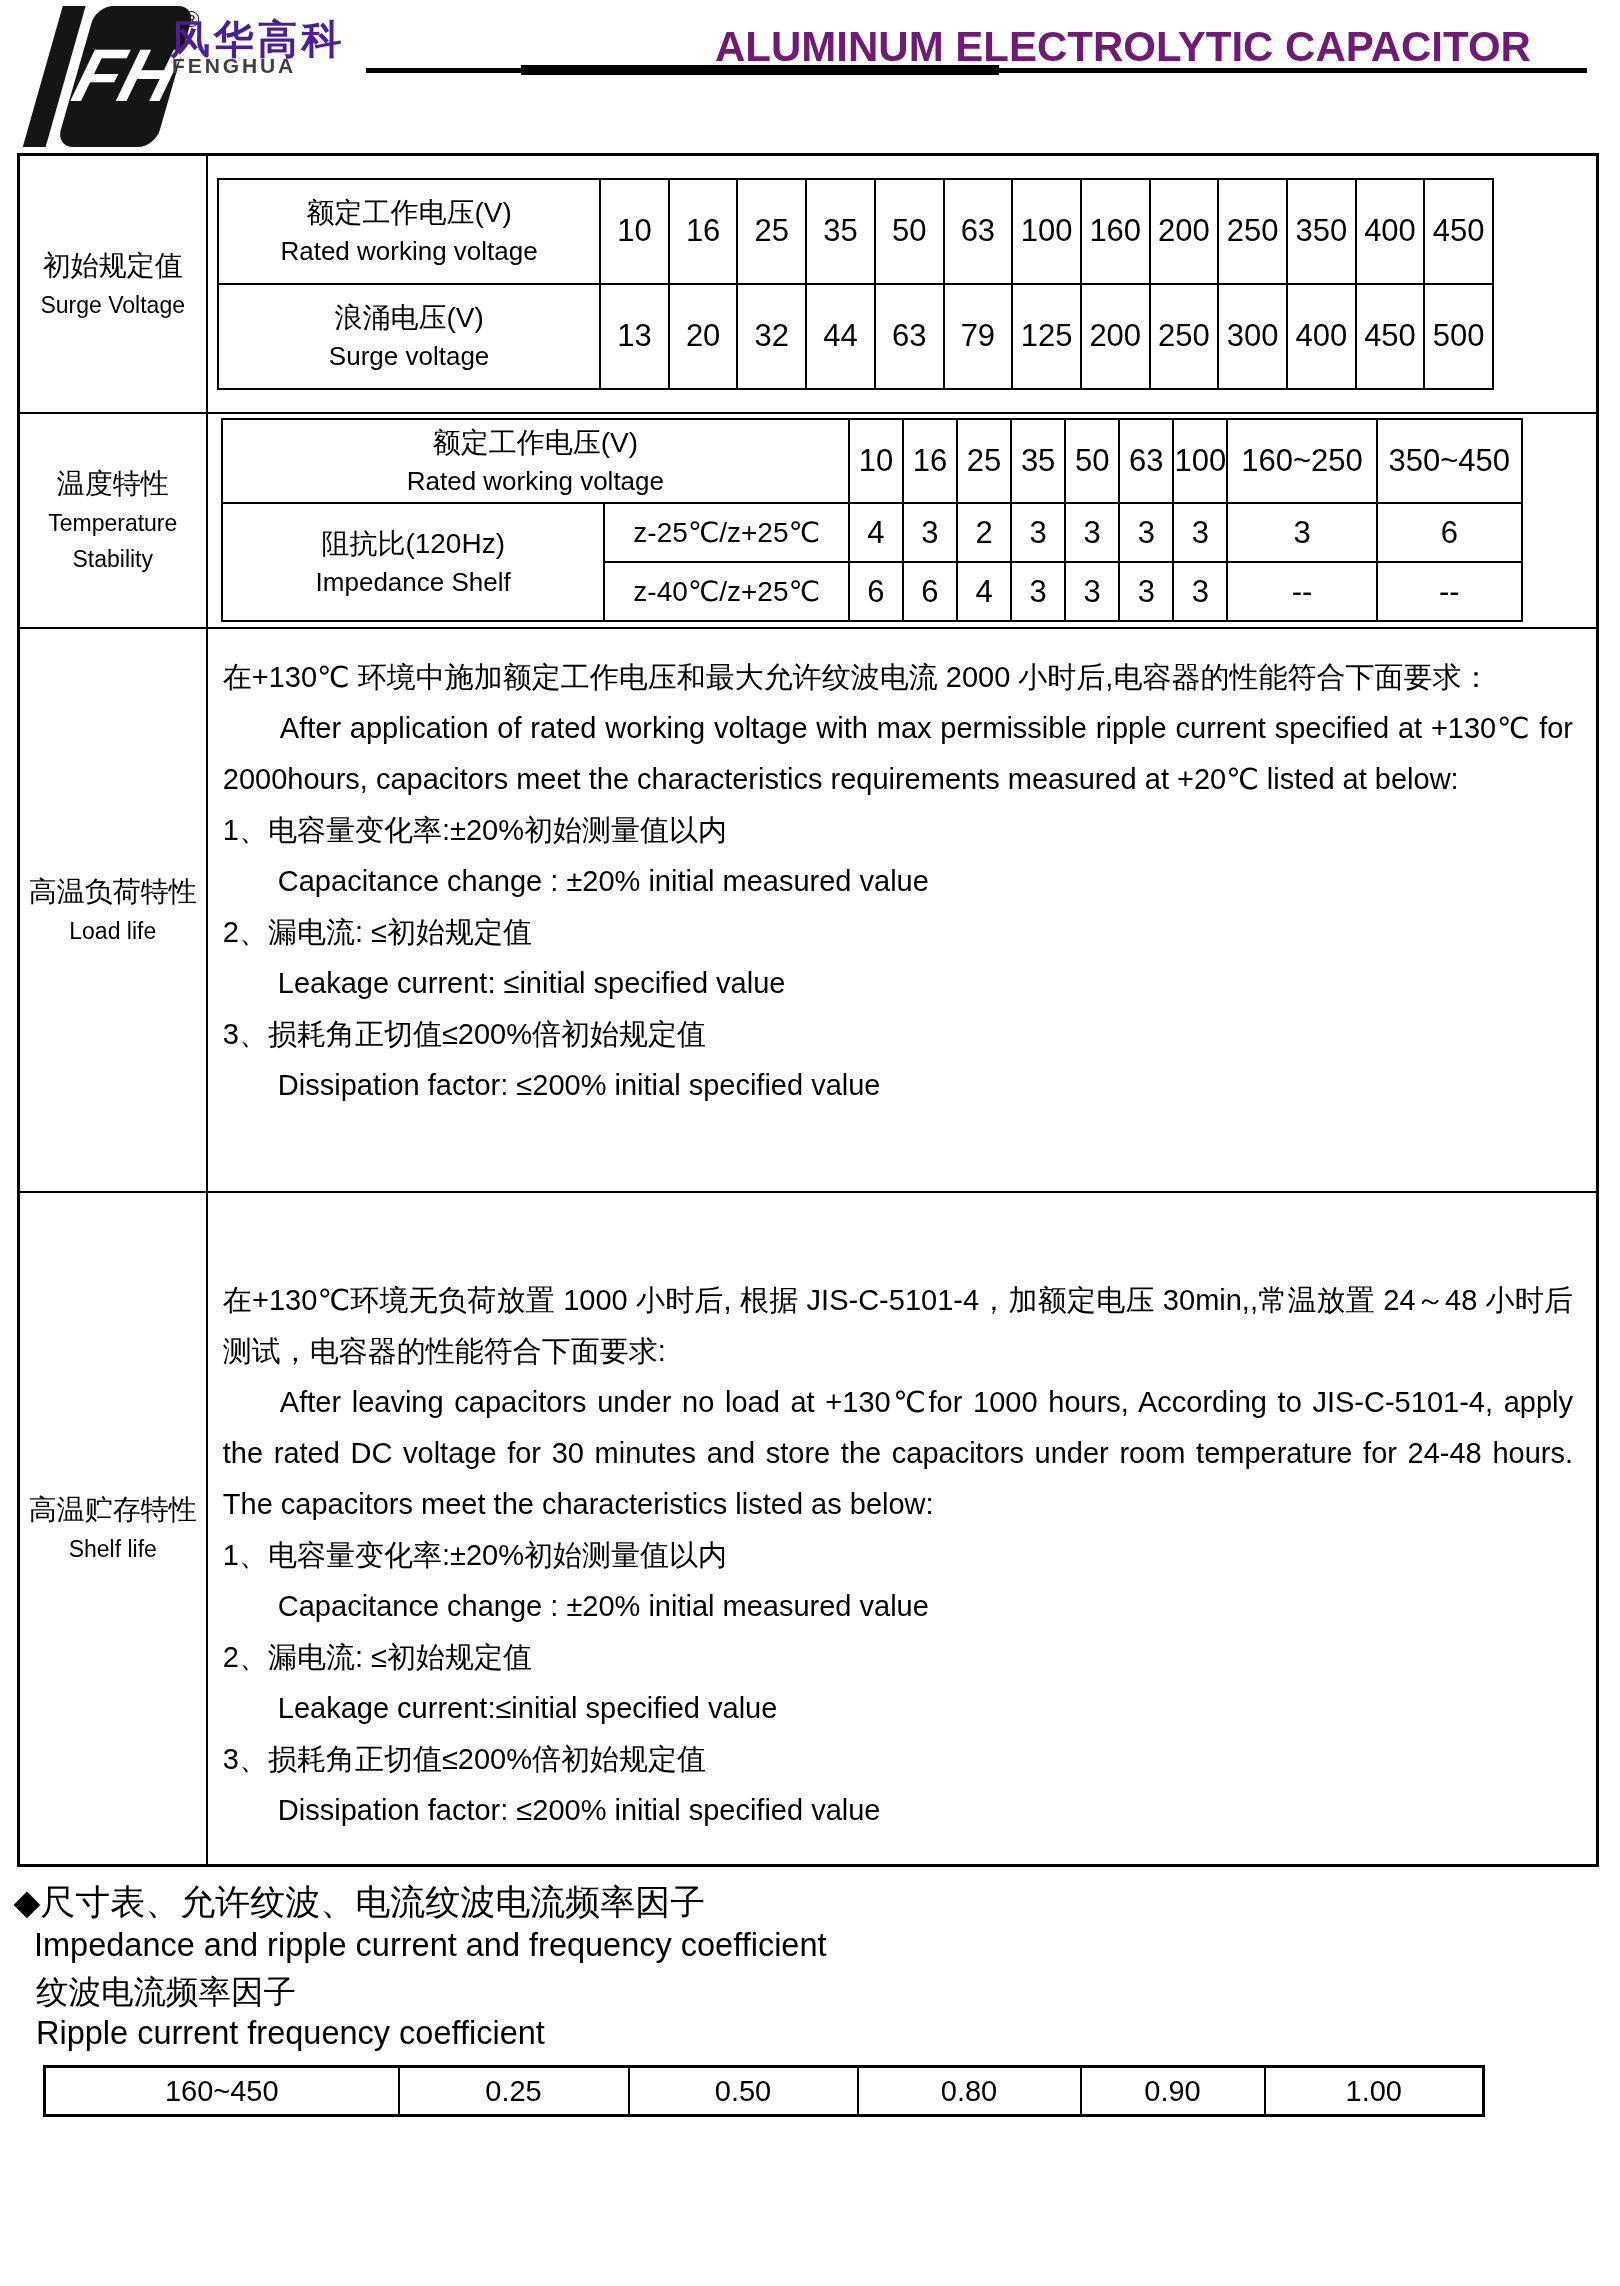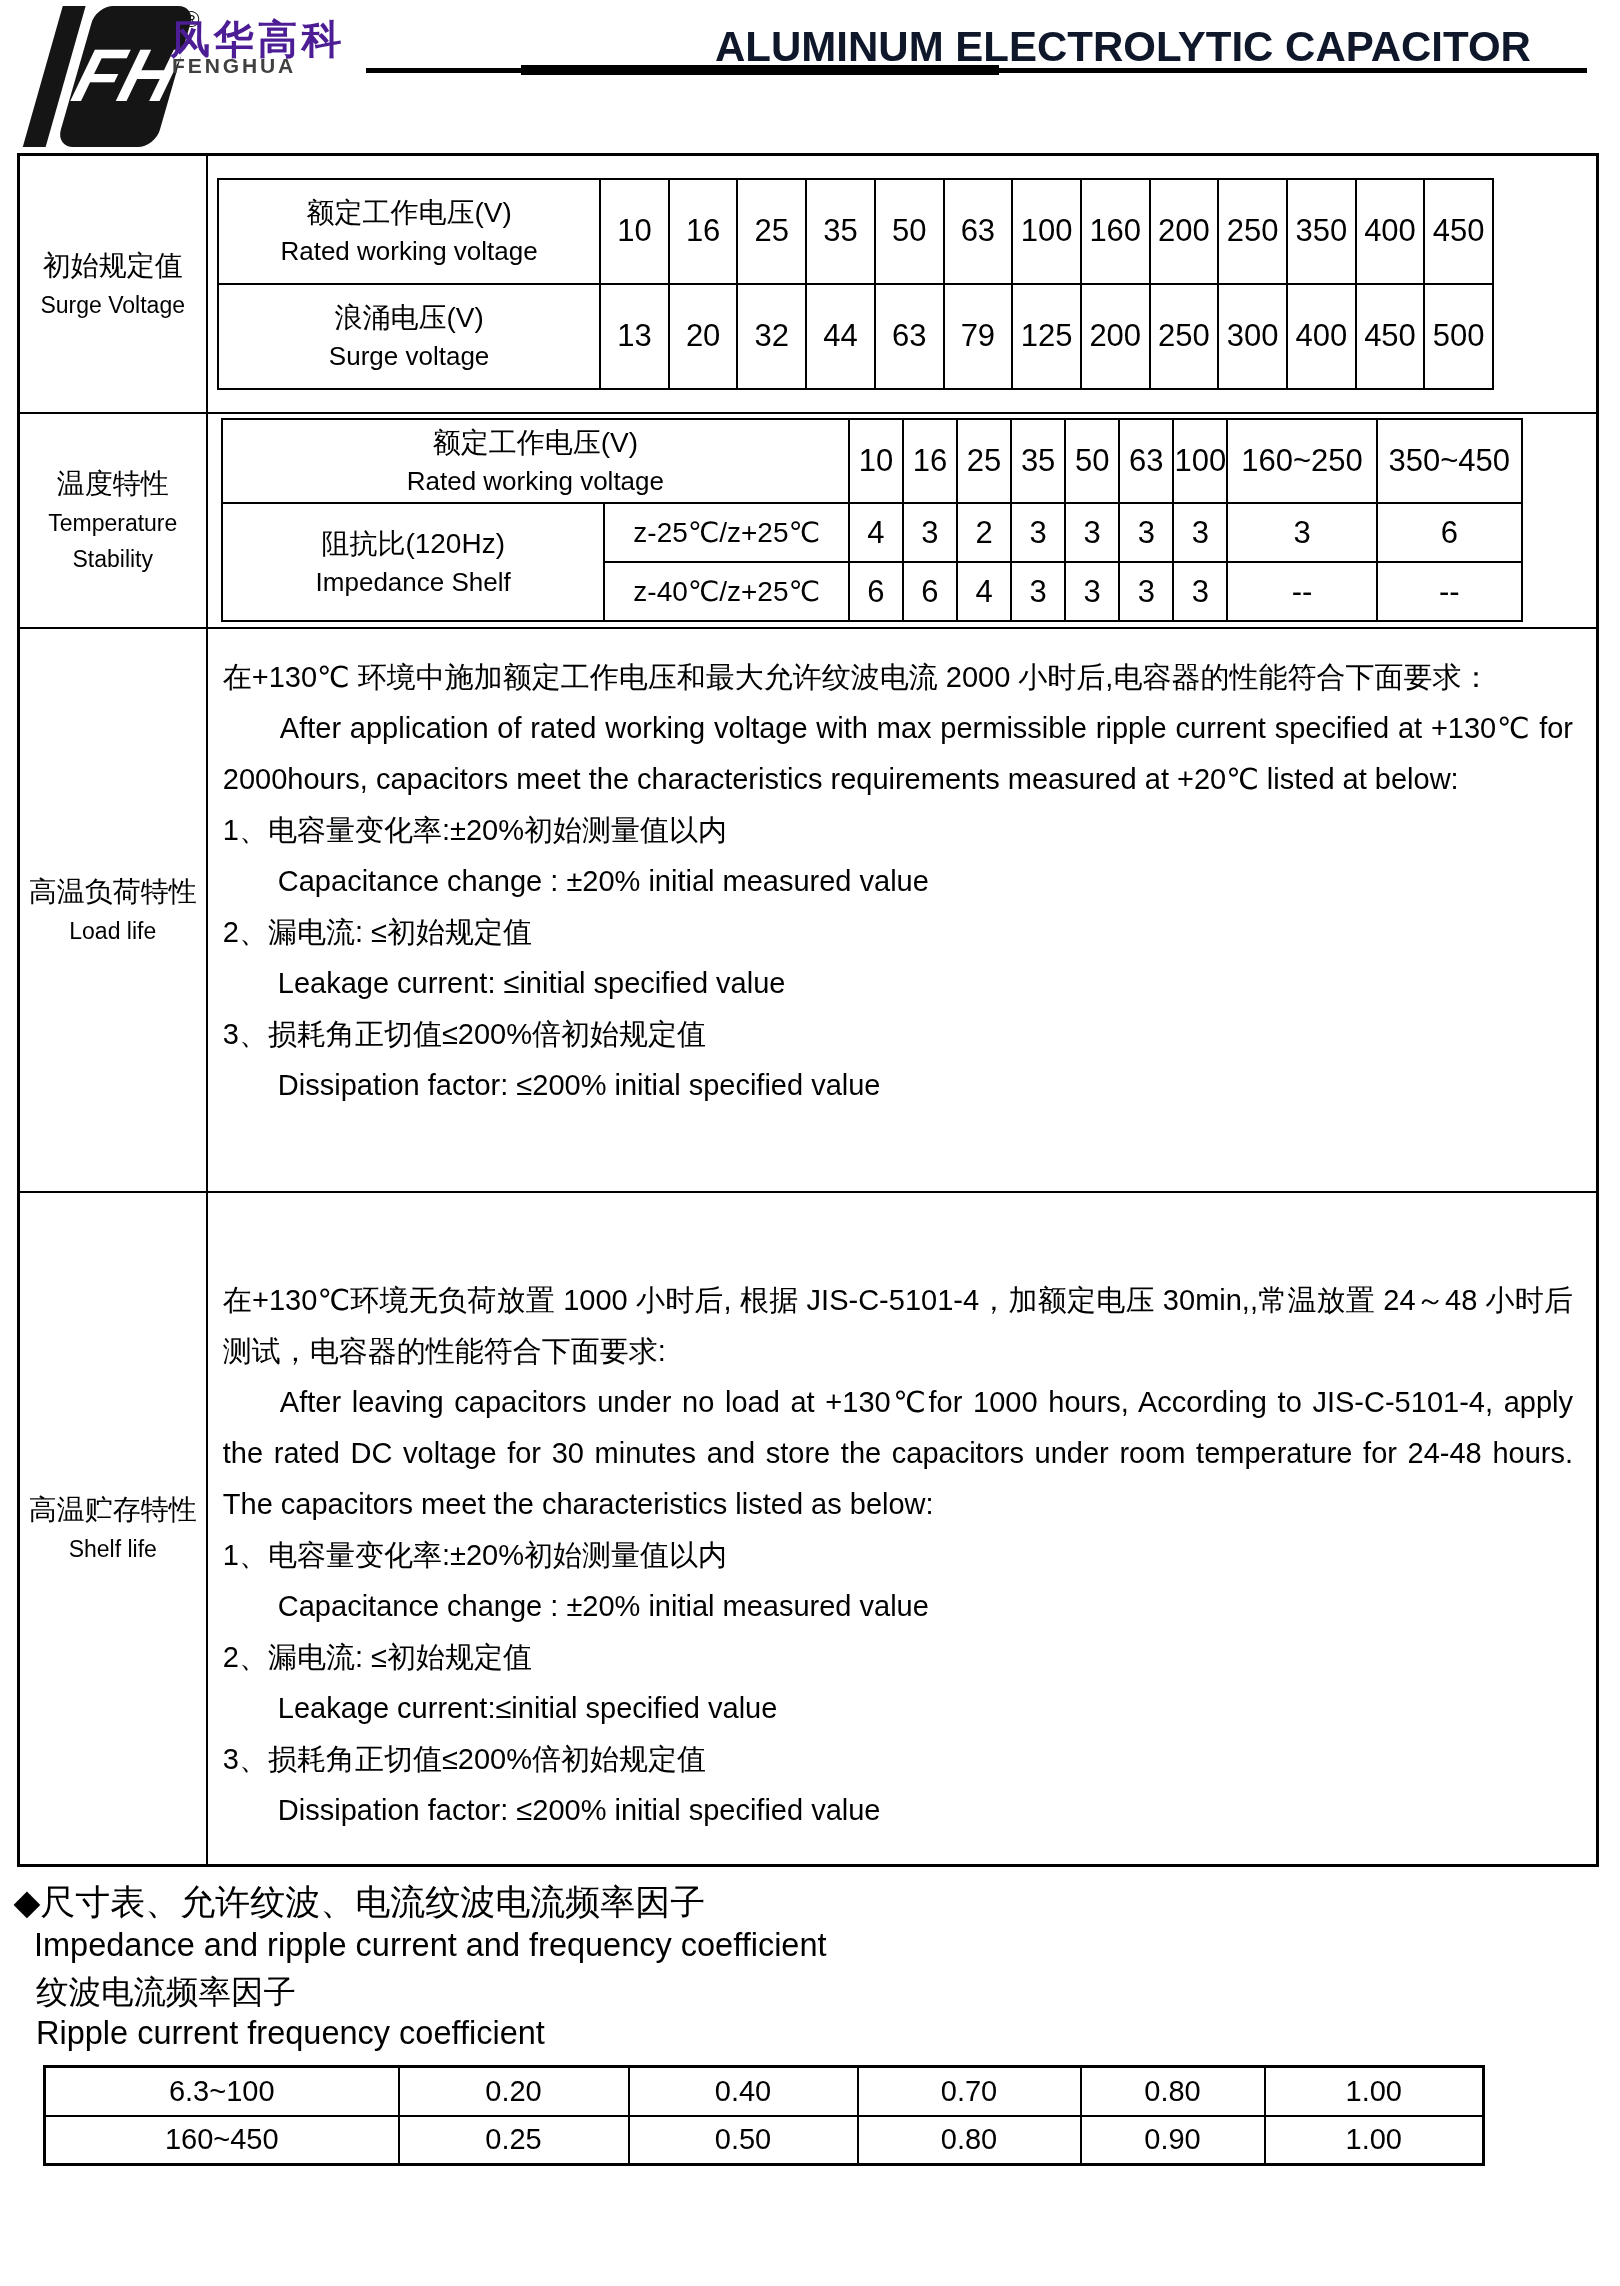--- a/index.html
+++ b/index.html
@@ -6,21 +6,21 @@
   html,body { background:#fff; }
   body {
     width:1620px; height:2286px; position:relative; overflow:hidden;
     font-family:"Liberation Sans","DejaVu Sans",sans-serif; color:#000;
   }
 
   
   .logo-mark { position:absolute; left:13.4px; top:5.7px; }
   .logo-cn { position:absolute; left:170px; top:11.5px; font-size:40px; font-weight:bold; letter-spacing:3.8px; color:#4c1d95; }
   .logo-en { position:absolute; left:172px; top:54px; font-size:21px; font-weight:bold; letter-spacing:2.9px; color:#404040; }
-  .page-title { position:absolute; left:715px; top:23px; font-size:42px; font-weight:bold; color:#0f172a; letter-spacing:0px; white-space:nowrap; }
+  .page-title { position:absolute; left:715px; top:23px; font-size:42px; font-weight:bold; color:#701a75; letter-spacing:0px; white-space:nowrap; }
   .rule-thin  { position:absolute; left:366px; top:68px; width:1221px; height:4.8px; background:#000; }
   .rule-thick { position:absolute; left:521px; top:65px; width:478px; height:9.6px; background:#000; }
 
   
   table { border-collapse:collapse; table-layout:fixed; }
   .outer { position:absolute; left:17px; top:153px; width:1582px; }
   .outer > tbody > tr > td { border:2.9px solid #000; }
   .outer { border:3.8px solid #000; }
   .row-surge > td { height:258px; }
   .row-temp  > td { height:215px; }
@@ -281,28 +281,20 @@
   <colgroup>
     <col style="width:354px">
       <col style="width:230px">
       <col style="width:229px">
     <col style="width:223px">
       <col style="width:184px">
       <col style="width:219px">
   </colgroup>
   <tbody>
     <tr class="freq-row">
-      <td>6.3~100</td>
-      <td>0.20</td>
-      <td>0.40</td>
-      <td>0.70</td>
-      <td>0.80</td>
-      <td>1.00</td>
-    </tr>
-    <tr class="freq-row">
       <td>160~450</td>
       <td>0.25</td>
       <td>0.50</td>
       <td>0.80</td>
       <td>0.90</td>
       <td>1.00</td>
     </tr>
   </tbody>
 </table>
 

